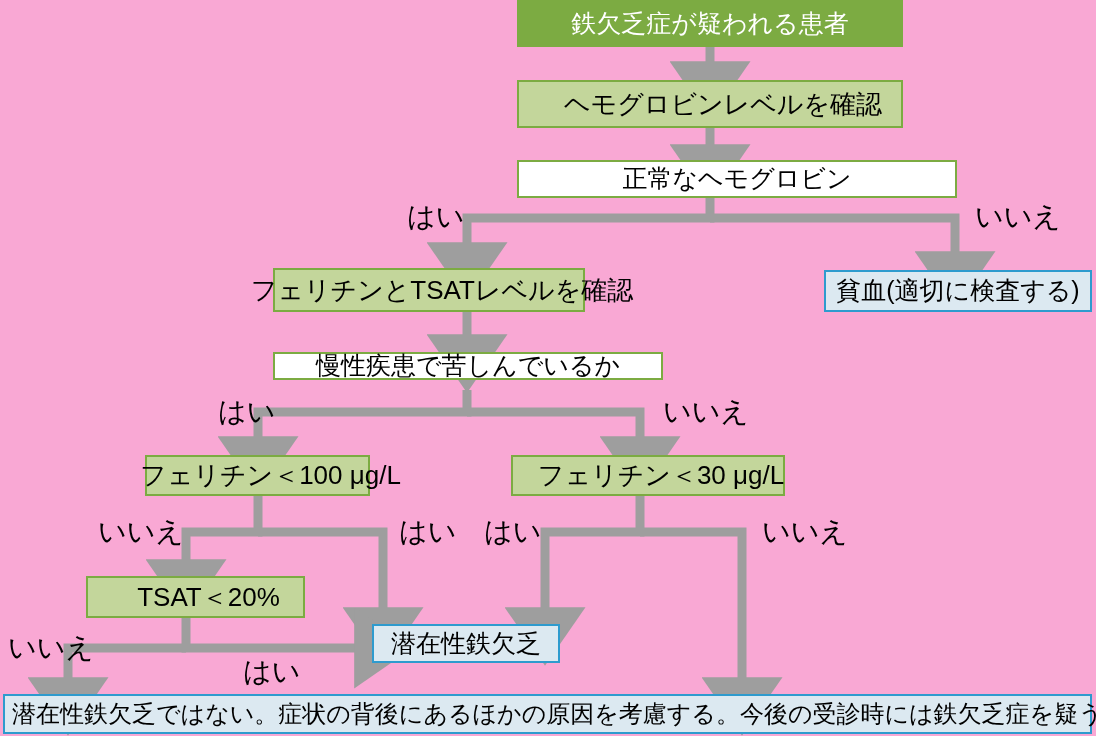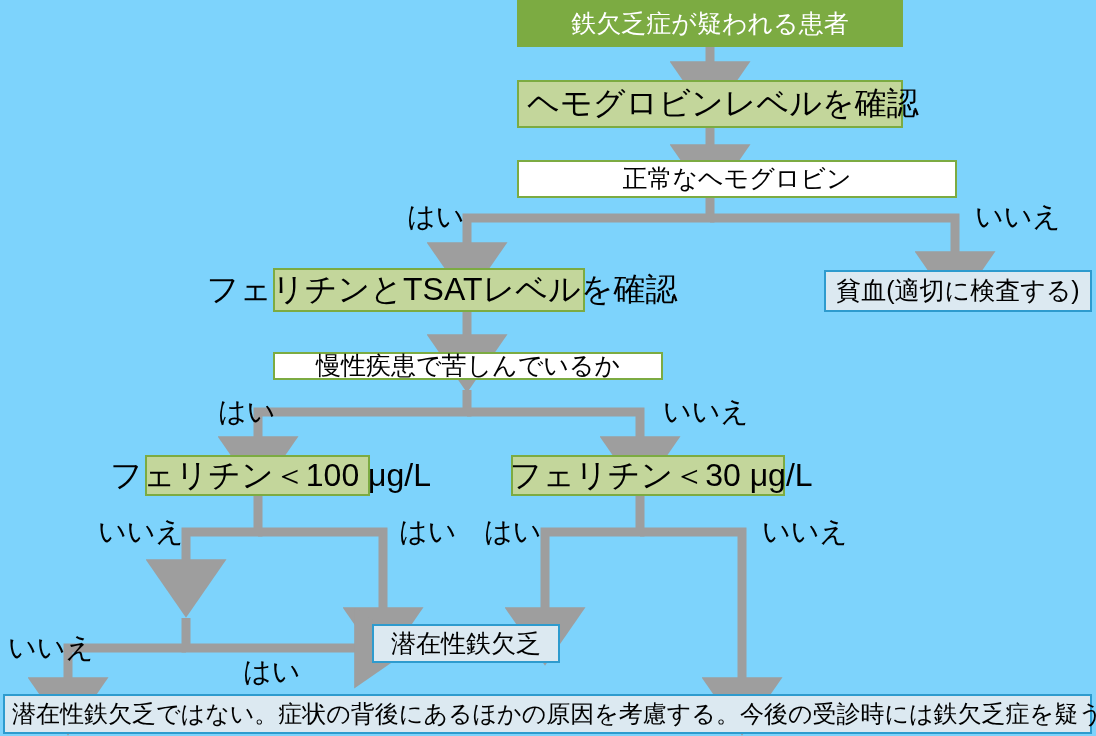--- a/index.html
+++ b/index.html
@@ -7,21 +7,21 @@
     padding: 0;
     background: #ffffff;
   }
   body {
     font-family: "Liberation Sans", "DejaVu Sans", sans-serif;
   }
   #canvas {
     position: relative;
     width: 1096px;
     height: 736px;
-    background: #7dd3fc;
+    background: #f9a8d4;
     overflow: hidden;
   }
   svg#connectors {
     position: absolute;
     left: 0;
     top: 0;
     width: 1096px;
     height: 736px;
     pointer-events: none;
   }
@@ -38,21 +38,21 @@
   .node-root {
     background: #7CAB42;
     border: 1px solid #7CAB42;
     color: #ffffff;
     font-size: 25px;
   }
   .node-green-fill {
     background: #C3D69B;
     border: 2px solid #7CAB42;
     color: #000000;
-    font-size: 32px;
+    font-size: 26px;
     padding-left: 26px;
   }
   .node-green-outline {
     background: #ffffff;
     border: 2px solid #7CAB42;
     color: #000000;
     font-size: 25px;
   }
   .node-blue {
     background: #DCE9F1;
@@ -143,20 +143,23 @@
   </div>
 
   <div class="node node-green-fill" style="left:145px; top:455px; width:225px; height:41px;">
     <span>フェリチン＜100 μg/L</span>
   </div>
 
   <div class="node node-green-fill" style="left:511px; top:455px; width:274px; height:41px;">
     <span>フェリチン＜30 μg/L</span>
   </div>
 
+  <div class="node node-green-fill" style="left:86px; top:576px; width:219px; height:42px;">
+    <span>TSAT＜20%</span>
+  </div>
 
   <div class="node node-blue" style="left:372px; top:624px; width:188px; height:39px;">
     <span>潜在性鉄欠乏</span>
   </div>
 
   <div class="node node-banner" style="left:3px; top:694px; width:1089px; height:40px;">
     <span>潜在性鉄欠乏ではない。症状の背後にあるほかの原因を考慮する。今後の受診時には鉄欠乏症を疑う。</span>
   </div>
 
   <div class="edge-label" style="left:407px; top:203px;">はい</div>

